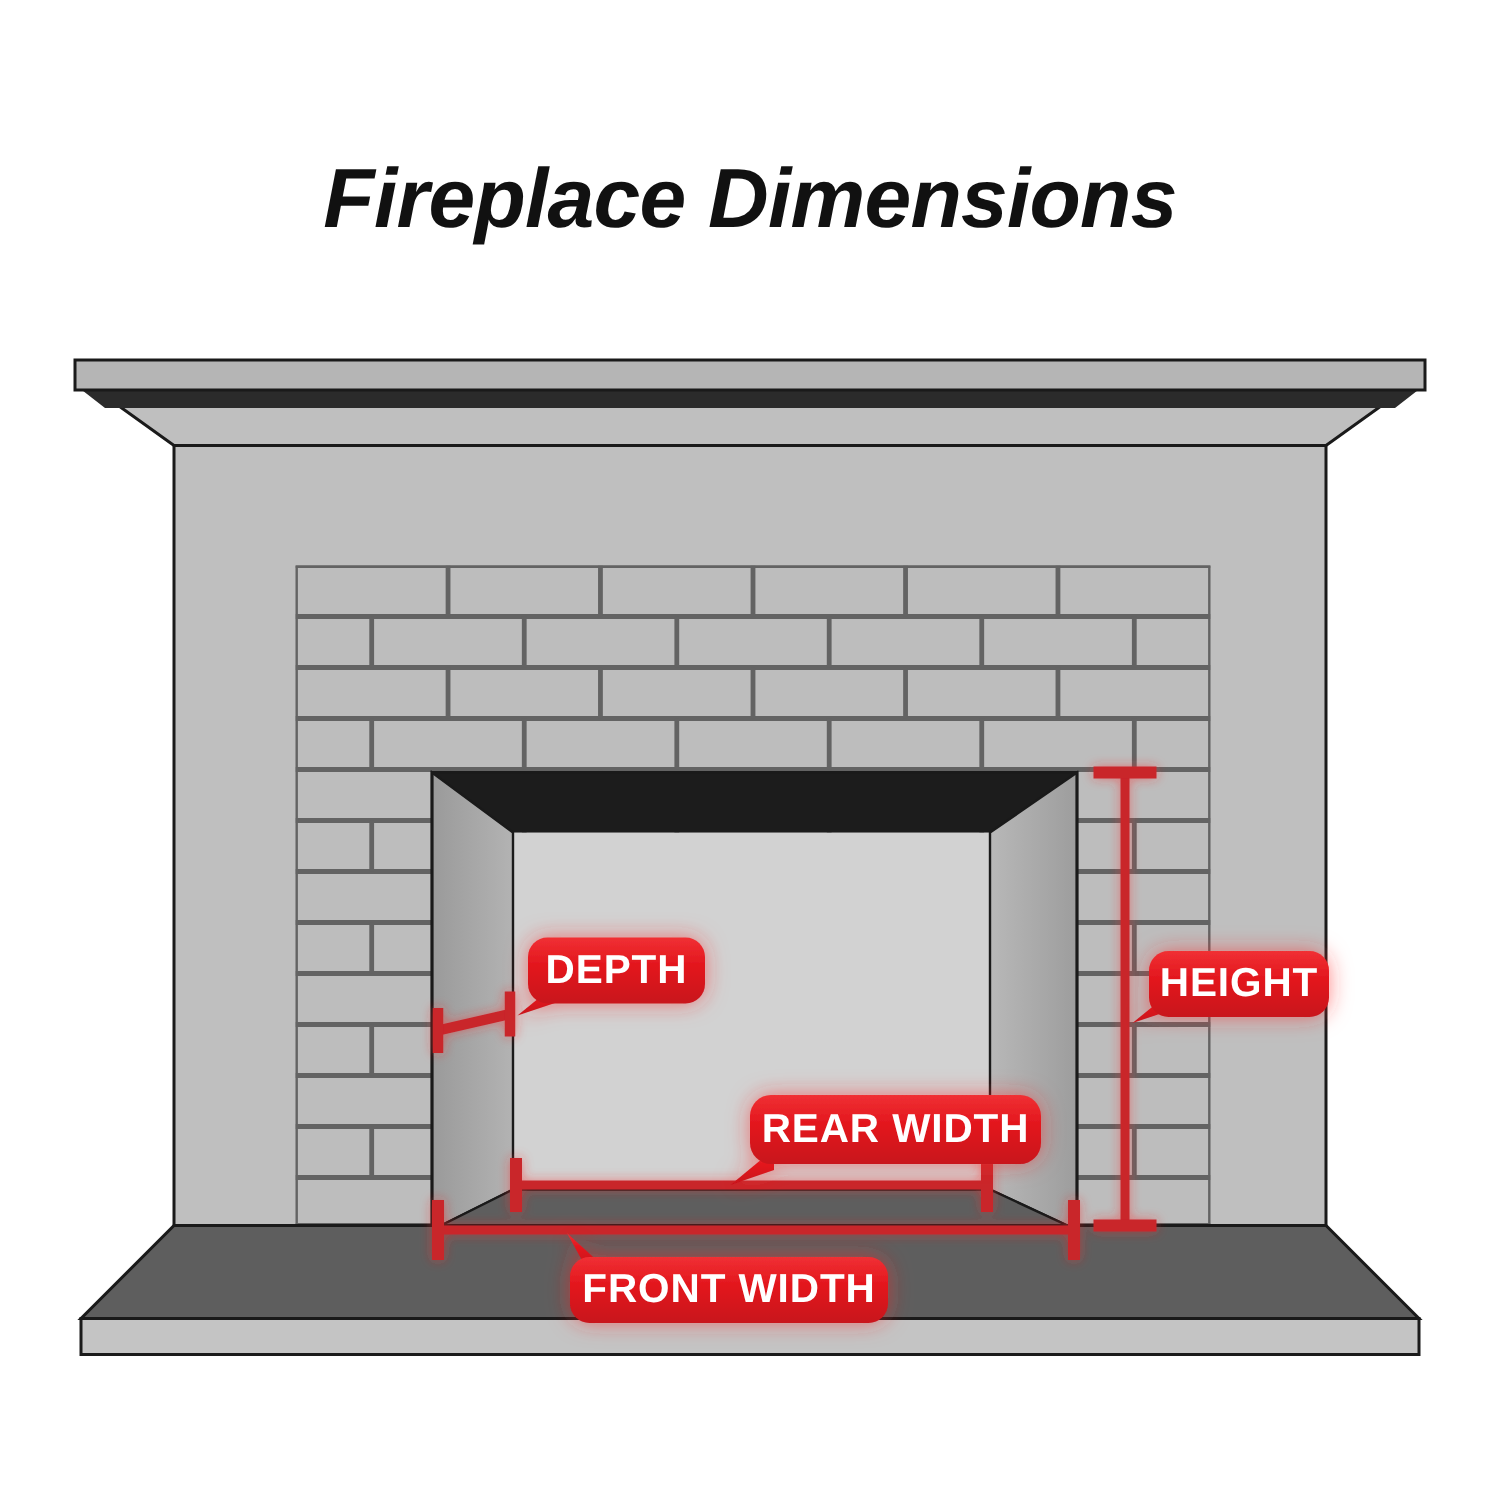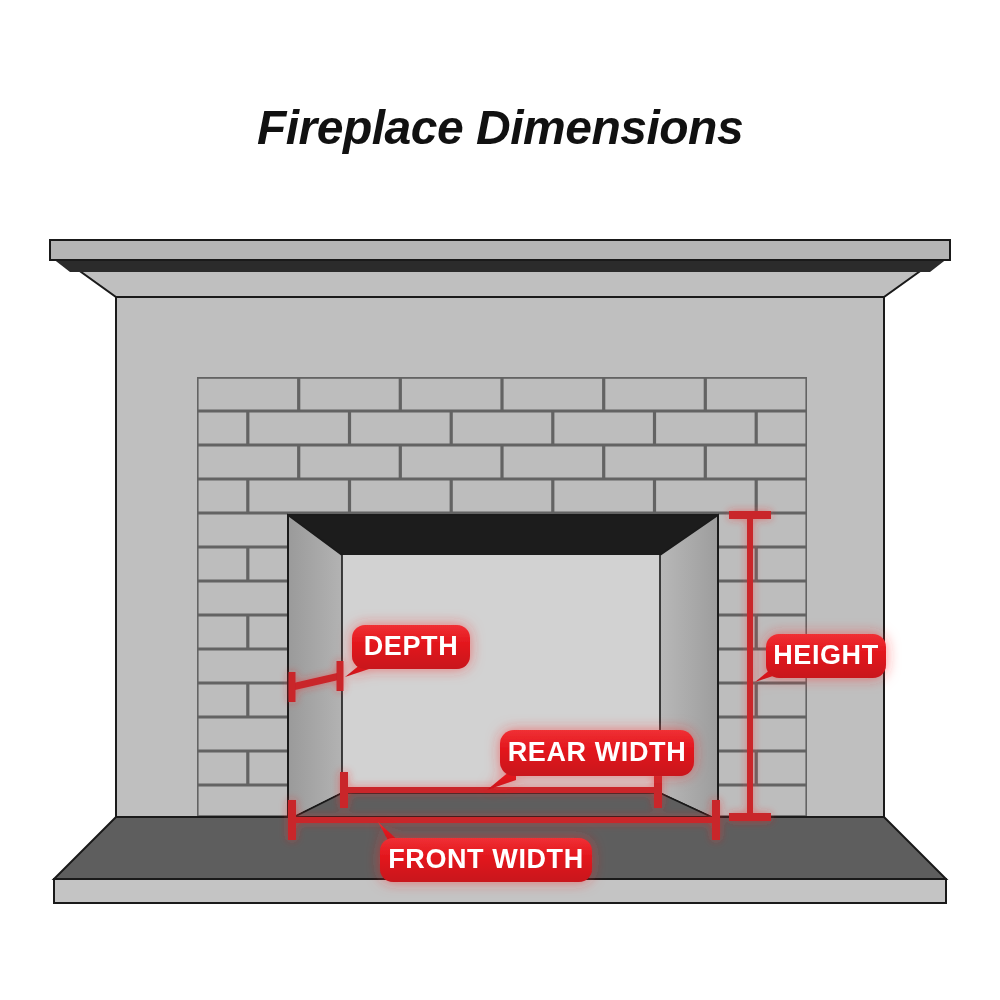--- a/index.html
+++ b/index.html
@@ -19,21 +19,21 @@
     height: 1000px;
     background: #ffffff;
   }
   #title {
     position: absolute;
     left: 0;
     top: 104px;
     width: 1000px;
     text-align: center;
     font-family: "Liberation Sans", sans-serif;
-    font-size: 48px;
+    font-size: 56px;
     font-weight: bold;
     font-style: italic;
     letter-spacing: -0.5px;
     color: #111111;
     line-height: 1;
     white-space: nowrap;
   }
   #diagram {
     position: absolute;
     left: 0;

